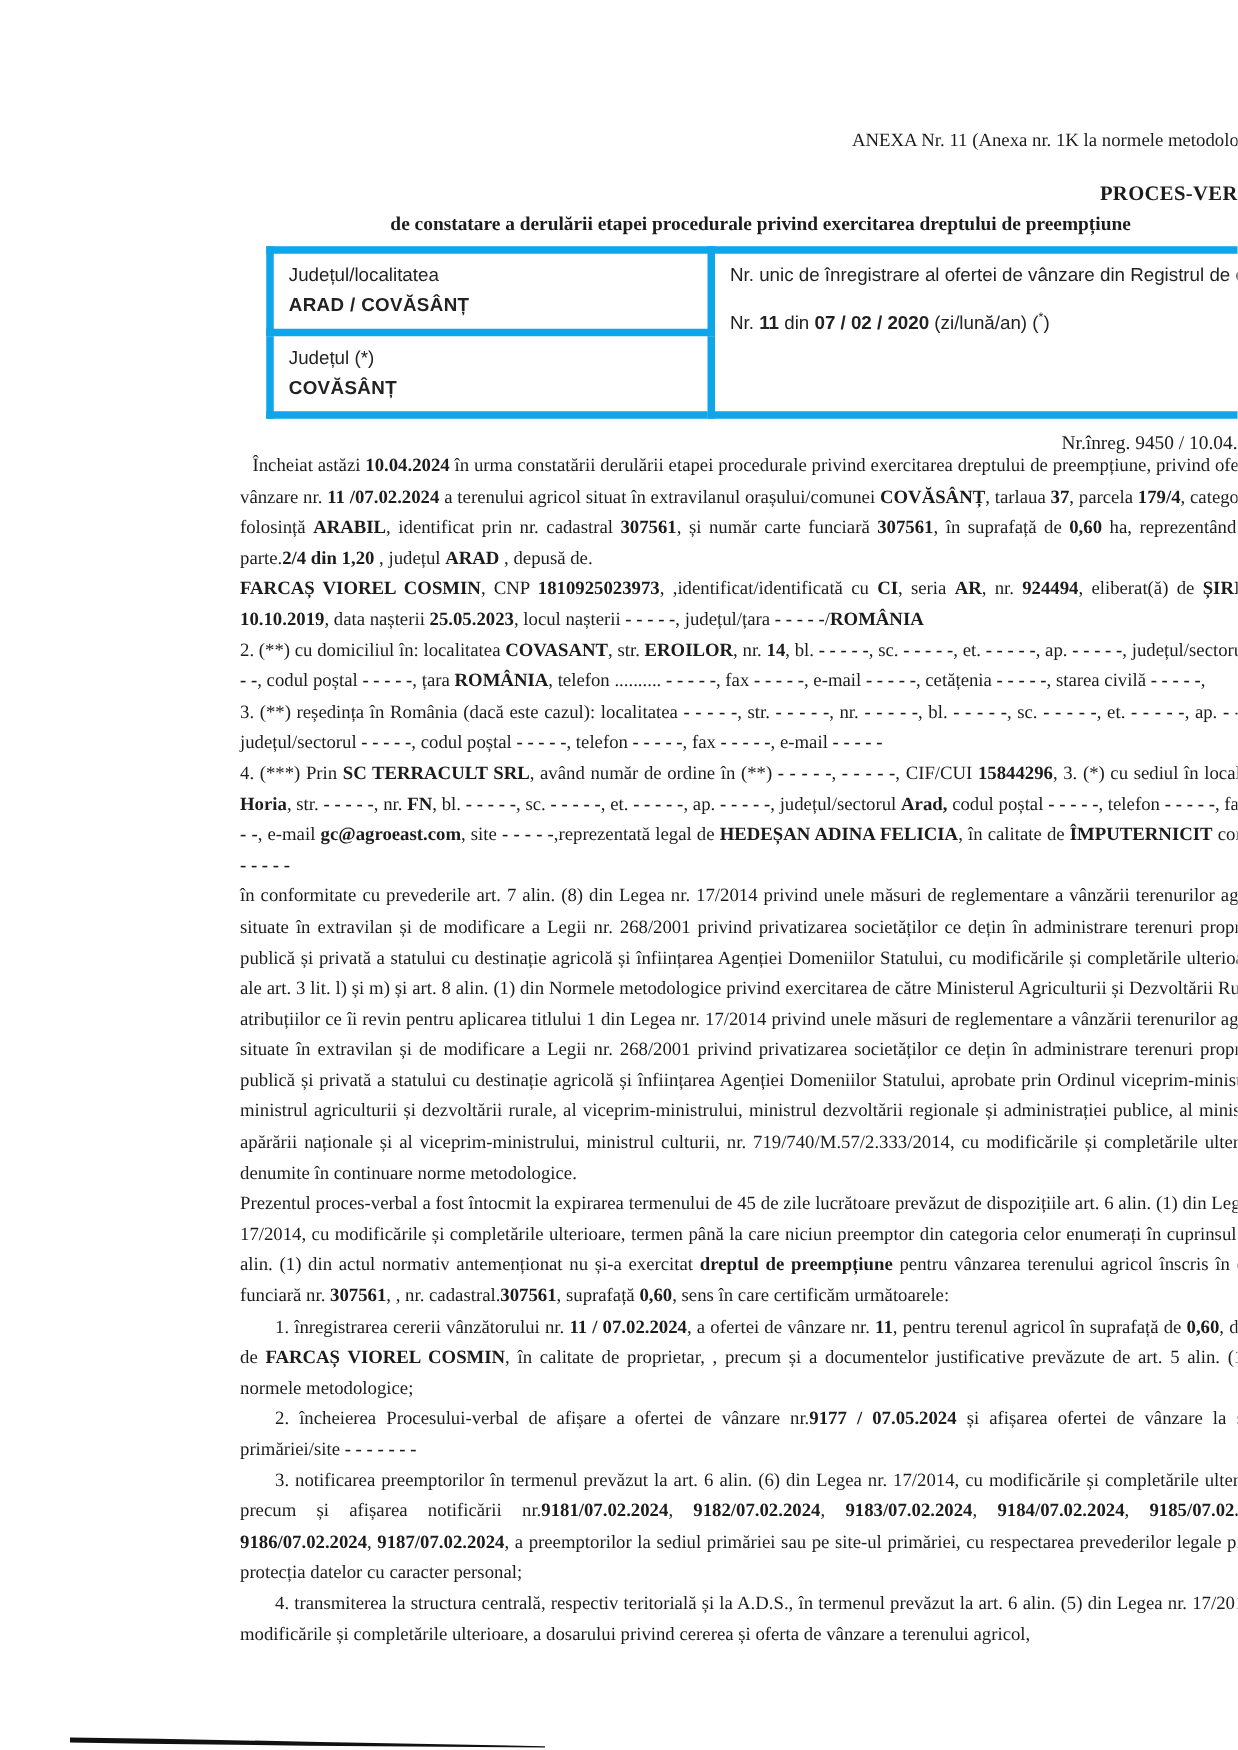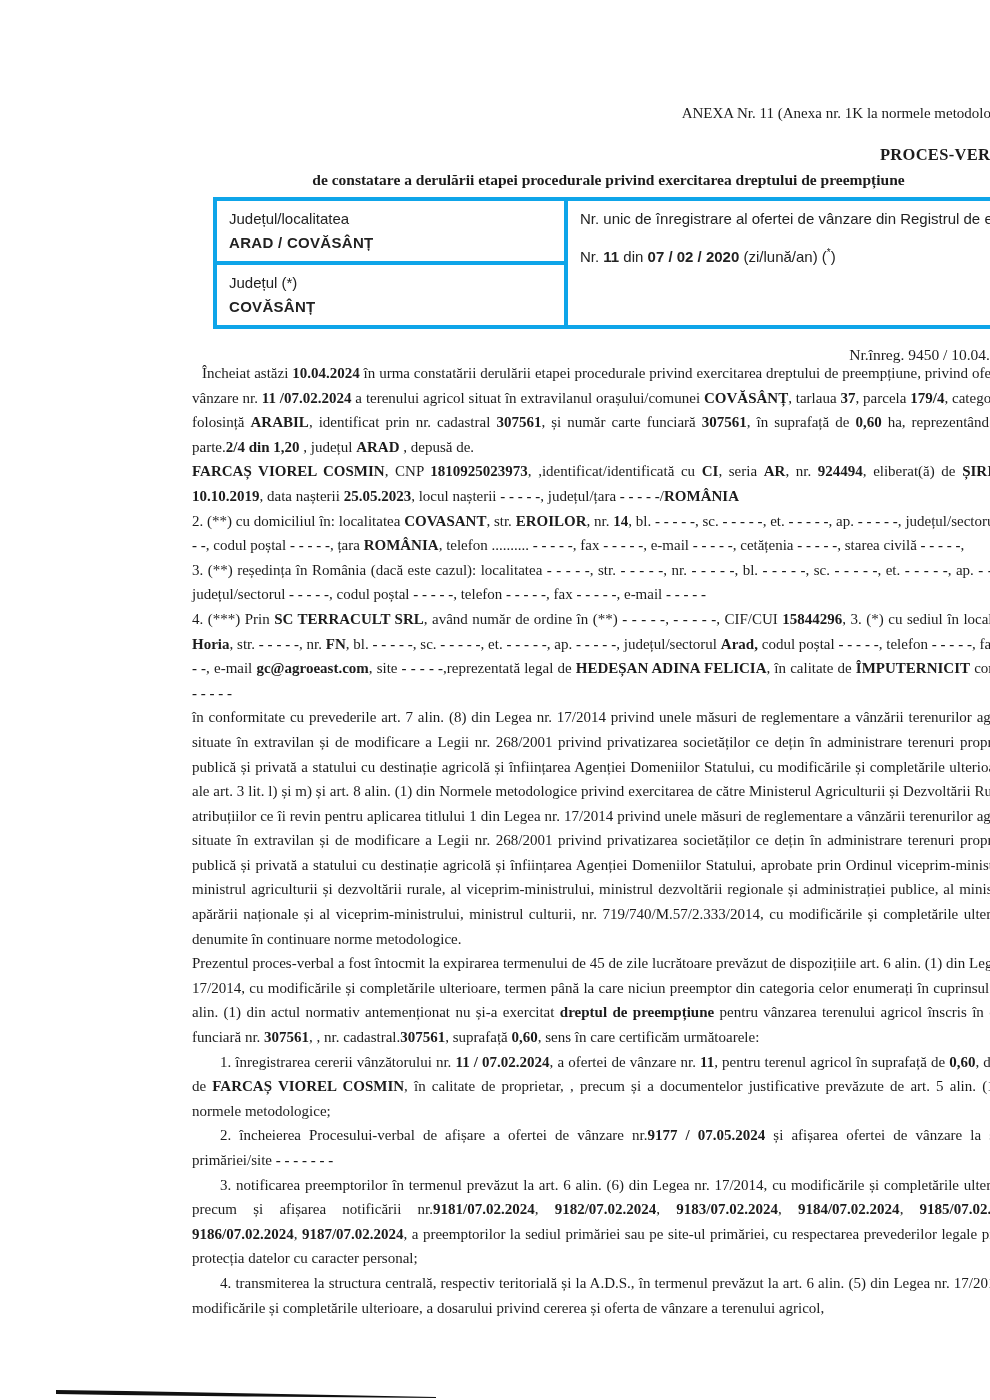--- a/index.html
+++ b/index.html
@@ -26,21 +26,21 @@
     text-align:center; font-weight:bold; font-size:15.5px;
   }
   table.info-table {
     position:absolute; top:197px; left:167px;
     width:806px; height:121px;
     border-collapse:collapse; table-layout:fixed;
     font-family:"Liberation Sans","DejaVu Sans",sans-serif;
     font-size:15px; color:#222;
   }
   table.info-table td {
-    border:4px solid #0ea5e9;
+    border:6px solid #0ea5e9;
     vertical-align:top;
     padding:6px 12px;
     line-height:24px;
   }
   td.cell-left { width:323px; }
   td.cell-right { width:483px; vertical-align:middle; }
   .cell-value { font-weight:bold; letter-spacing:0.3px; }
   .registry-line { margin-top:10px; }
   .registry-line sup, .para sup { font-size:10px; }
   .reg-line {

